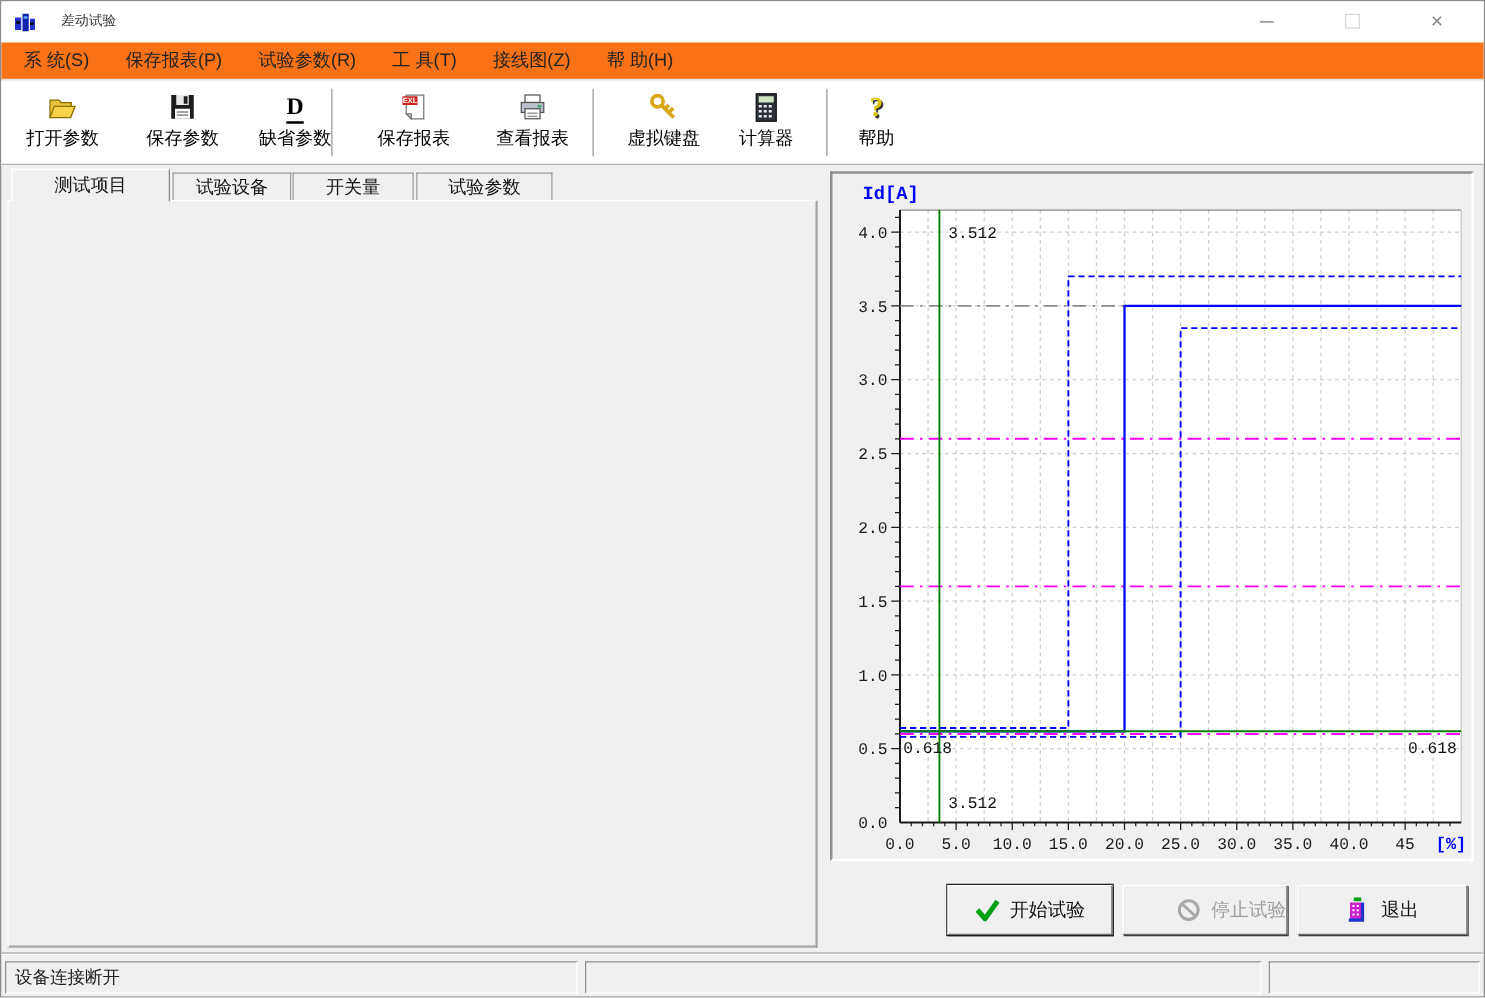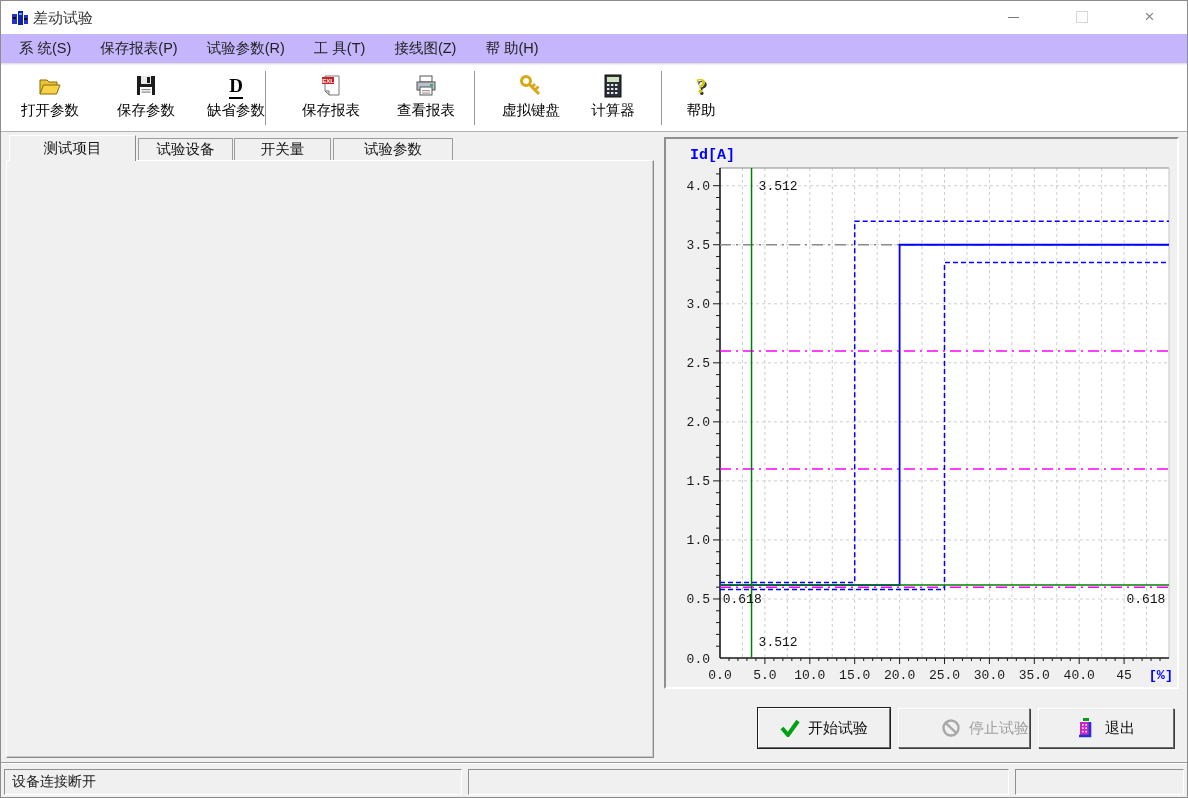--- a/index.html
+++ b/index.html
@@ -1,23 +1,23 @@
 <!DOCTYPE html>
 <html><head>
 <meta charset="utf-8">
 <style>
   html,body{margin:0;padding:0;background:#d8d8d8;font-family:"Liberation Sans","DejaVu Sans",sans-serif;}
   #window{position:relative;width:1188px;height:798px;background:#f0f0f0;border:1px solid #8c8c8c;box-sizing:border-box;overflow:hidden;}
   .abs{position:absolute;}
   
   #titlebar{position:absolute;left:0;top:0;width:100%;height:33px;background:#ffffff;}
-  #title-text{position:absolute;left:32px;top:8px;font-size:15px;color:#333;}
+  #title-text{position:absolute;left:48px;top:8px;font-size:11px;color:#333;}
   .wbtn{position:absolute;top:0;width:45px;height:32px;display:flex;align-items:center;justify-content:center;color:#666;}
   
-  #menubar{position:absolute;left:0;top:33px;width:100%;height:30px;background:#c4b5fd;border-bottom:1px solid #e2e2e2;display:flex;align-items:center;padding-left:18px;box-sizing:border-box;}
+  #menubar{position:absolute;left:0;top:33px;width:100%;height:30px;background:#f97316;border-bottom:1px solid #e2e2e2;display:flex;align-items:center;padding-left:18px;box-sizing:border-box;}
   .menu-item{font-size:14.5px;color:#222;margin-right:29px;}
   
   #toolbar{position:absolute;left:0;top:64px;width:100%;height:66px;background:#fff;border-bottom:1px solid #b2b2b2;}
   .tbtn{position:absolute;top:4px;height:58px;display:flex;flex-direction:column;align-items:center;justify-content:flex-start;}
   .tbtn .ticon{height:30px;display:flex;align-items:flex-end;justify-content:center;}
   .tbtn .tlabel{font-size:14.5px;color:#000;margin-top:2px;white-space:nowrap;}
   .tsep{position:absolute;top:6px;width:2px;height:54px;border-left:1px solid #9a9a9a;border-right:1px solid #fff;}
   
   .tab{position:absolute;box-sizing:border-box;font-size:14.5px;color:#111;display:flex;align-items:center;justify-content:center;background:#f0f0f0;}
   .tab.active{top:134px;height:26px;border:1px solid #8a8a8a;border-bottom:none;border-top-color:#fff;border-left-color:#fff;z-index:3;}
@@ -188,21 +188,21 @@
       <div class="ticon">
           <span style="font:bold 22px 'Liberation Serif',serif;color:#d9c400;text-shadow:1.5px 1.5px 0 #333">?</span>
         </div>
       <span class="tlabel">帮助</span>
     </div>
   </div>
 
   <div class="tab active" style="left:8px;width:127px">测试项目</div>
   <div class="tab inactive" style="left:137px;width:95px">试验设备</div>
   <div class="tab inactive" style="left:233px;width:97px">开关量</div>
-  <div class="tab inactive" style="left:332px;width:120px">试验参数</div>
+  <div class="tab inactive" style="left:332px;width:109px">试验参数</div>
 
   <div id="tabpage"></div>
 
   <div class="grp" style="left:30px;top:188px;width:278px;height:190px">
     <span class="gtitle">测试项目选择</span>
   </div>
   <div class="radio" style="left:61px;top:219px"></div>
   <span class="rlabel" style="left:87px;top:217px">比例制动边界搜索</span>
   <div class="radio" style="left:61px;top:256px"></div>
   <span class="rlabel" style="left:87px;top:254px">比例制动定点测试</span>

